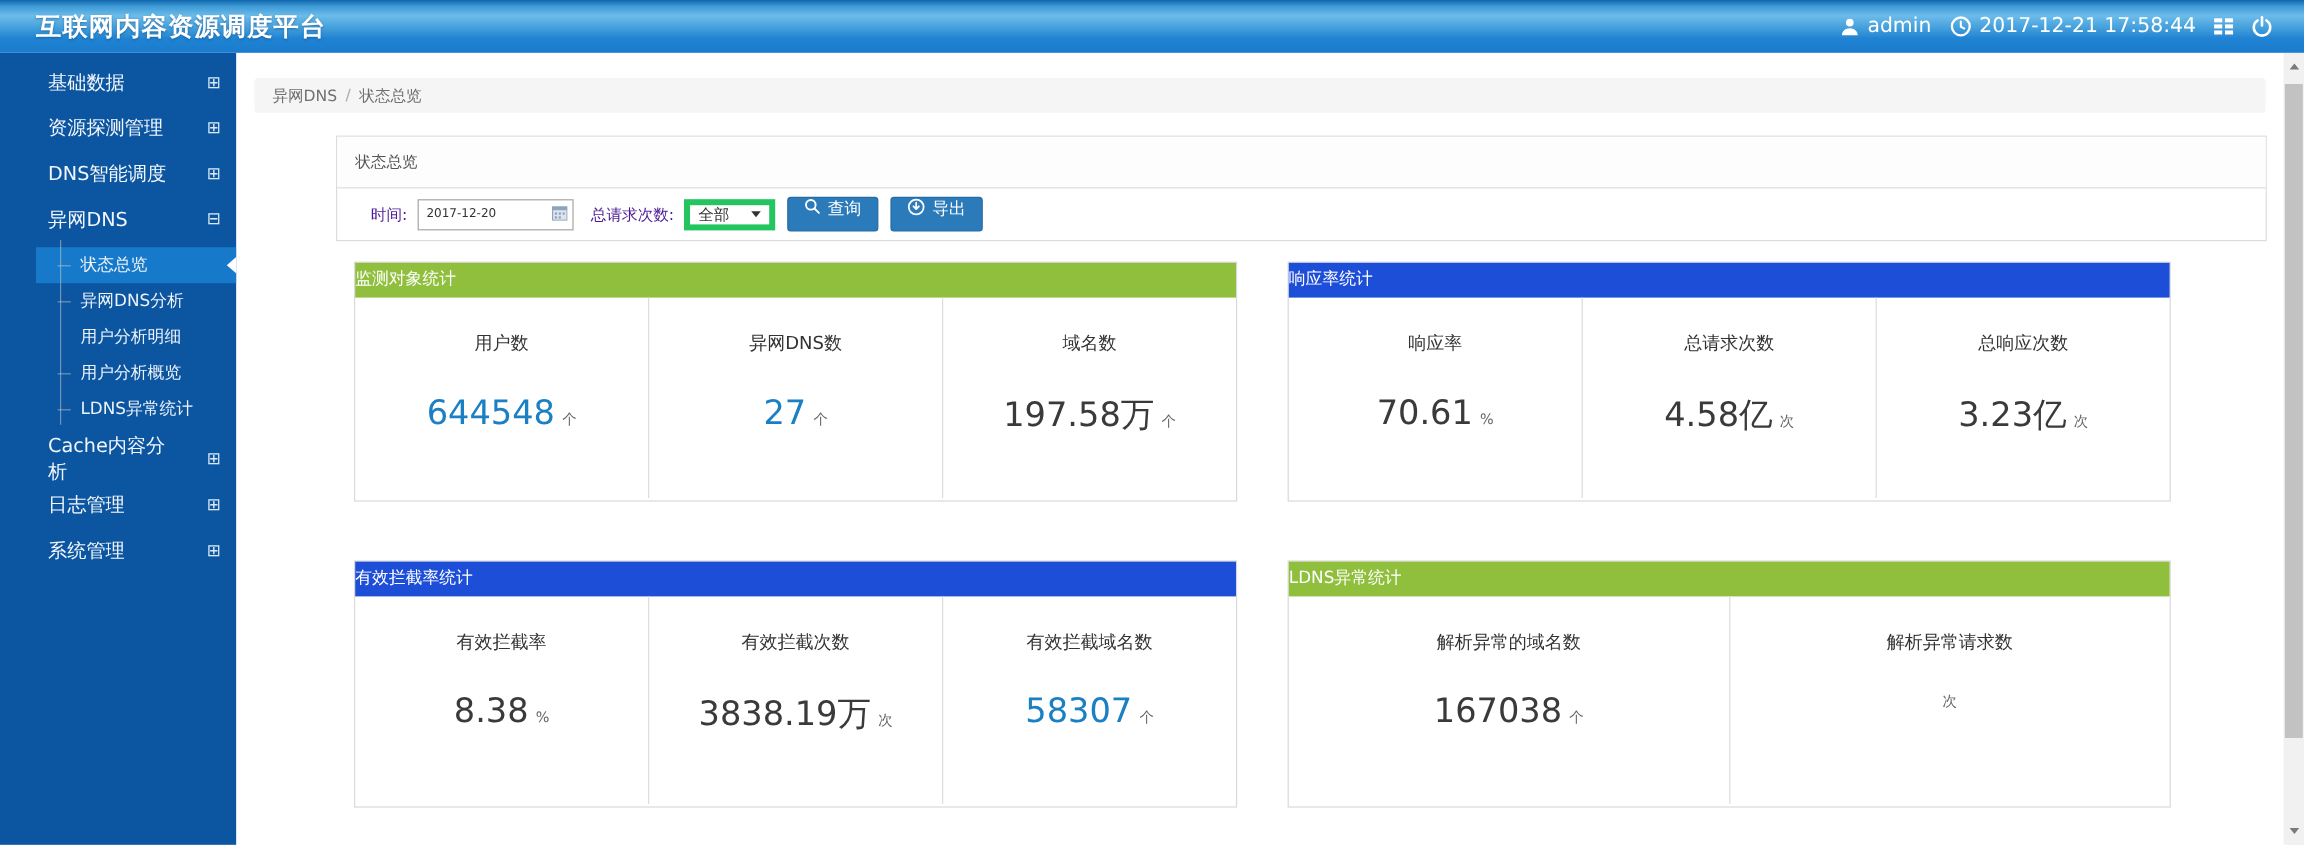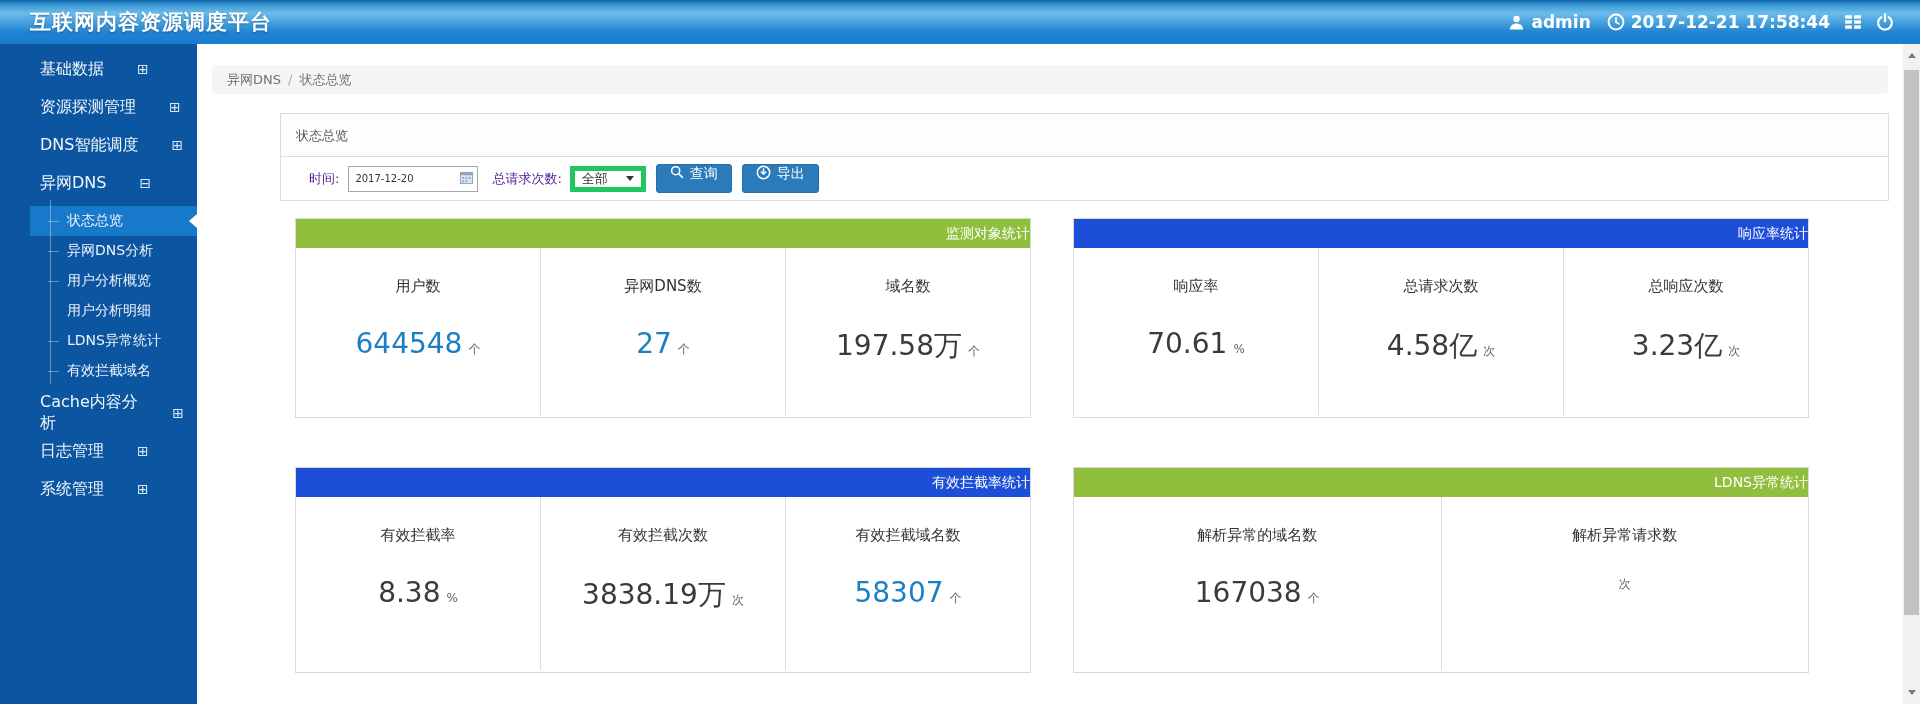--- a/index.html
+++ b/index.html
@@ -5,27 +5,27 @@
   * { margin:0; padding:0; box-sizing:border-box; }
   html,body { width:1920px; height:704px; overflow:hidden; background:#fff;
     font-family:"DejaVu Sans","Liberation Sans",sans-serif; }
 
   
   .topbar { position:absolute; left:0; top:0; width:1920px; height:44px;
     background:linear-gradient(180deg,#0f67ac 0%,#3e9ad6 12%,#6cbcea 30%,#45a0dc 52%,#1f82d2 74%,#1a7ccd 100%);
     display:flex; align-items:center; justify-content:space-between; z-index:5; }
   .topbar-title { color:#fff; font-size:21px; font-weight:bold; padding-left:30px; letter-spacing:1px;
     text-shadow:0 1px 2px rgba(0,40,80,.4); }
-  .topbar-right { display:flex; align-items:center; color:#fff; font-size:17px; font-weight:700; padding-right:26px; }
+  .topbar-right { display:flex; align-items:center; color:#fff; font-size:17px; font-weight:400; padding-right:26px; }
   .topbar-right .ico { display:flex; align-items:center; }
   .sp6{width:6px;} .sp14{width:14px;} .sp16{width:16px;}
 
   
   .sidebar { position:absolute; left:0; top:44px; width:197px; height:660px; background:#0c55a0; padding-top:6px; }
-  .menu-item { height:38px; display:flex; align-items:center; 
+  .menu-item { height:38px; display:flex; align-items:center; justify-content:space-between;
     padding:0 13px 0 40px; color:#f2f7fc; font-size:16px; cursor:pointer;gap:33px; }
   .menu-item .expand { font-size:14px; color:#d8e8f7; line-height:1; }
   .submenu { position:relative; padding:4px 0 8px 0; }
   .tree-line { position:absolute; left:50px; top:-2px; bottom:10px; width:1px; background:rgba(195,200,200,.55); z-index:2; }
   .submenu-item { position:relative; height:30px; display:flex; align-items:center; padding-left:67px;
     color:#ecf3fa; font-size:14px; cursor:pointer; }
   .submenu-item .tick { position:absolute; left:48px; top:50%; width:11px; height:1px;
     background:rgba(195,200,200,.55); z-index:2; }
   .submenu-item.active::before { content:""; position:absolute; left:30px; right:0; top:0; bottom:0;
     background:#1779ca; z-index:0; }
@@ -53,21 +53,21 @@
     border-top:5px solid #333; }
   .btn { margin-left:10px; height:29px; padding:0 13px; background:#2b7ab9; border:1px solid #266ca5; border-radius:3px;
     color:#fff; font-size:14px; display:flex; align-items:flex-start; gap:6px; cursor:pointer; }
 
   
   .card { position:absolute; width:736px; border:1px solid #d9d9d9; background:#fff; }
   .card-a { left:98px;  top:174px; height:200px; }
   .card-b { left:876px; top:174px; height:200px; }
   .card-c { left:98px;  top:423px; height:206px; }
   .card-d { left:876px; top:423px; height:206px; }
-  .card-header { height:29px; line-height:29px; text-align:right; color:#fff; font-size:14px; }
+  .card-header { height:29px; line-height:29px; text-align:left; color:#fff; font-size:14px; }
   .card-header.green { background:#90bf3e; }
   .card-header.blue  { background:#1d4ed8; }
   .card-body { display:flex; height:calc(100% - 31px); }
   .stat { flex:1; display:flex; flex-direction:column; align-items:center; }
   .stat + .stat { border-left:1px solid #ddd; }
   .stat-label { margin-top:29px; font-size:15px; color:#333; }
   .stat-value { margin-top:31px; font-size:28px; color:#3a3a3a; display:flex; align-items:baseline; gap:6px; }
   .stat-value.blue { color:#1b7fc4; }
   .unit { font-size:12px; color:#666; font-weight:normal; }
 
@@ -146,35 +146,31 @@
   <div class="submenu">
     <div class="tree-line"></div>
     <div class="submenu-item active">
       <span class="tick"></span>
       <span class="lbl">状态总览</span>
     </div>
     <div class="submenu-item">
       <span class="tick"></span>
       <span class="lbl">异网DNS分析</span>
     </div>
+    <div class="submenu-item no-tick">
+
+      <span class="lbl">用户分析明细</span>
+    </div>
     <div class="submenu-item">
       <span class="tick"></span>
       <span class="lbl">用户分析概览</span>
     </div>
-    <div class="submenu-item no-tick">
-
-      <span class="lbl">用户分析明细</span>
-    </div>
     <div class="submenu-item">
       <span class="tick"></span>
       <span class="lbl">LDNS异常统计</span>
-    </div>
-    <div class="submenu-item">
-      <span class="tick"></span>
-      <span class="lbl">有效拦截域名</span>
     </div>
   </div>
 
   <div class="menu-item">
     <span>Cache内容分析</span>
     <span class="expand">⊞</span>
   </div>
   <div class="menu-item">
     <span>日志管理</span>
     <span class="expand">⊞</span>

